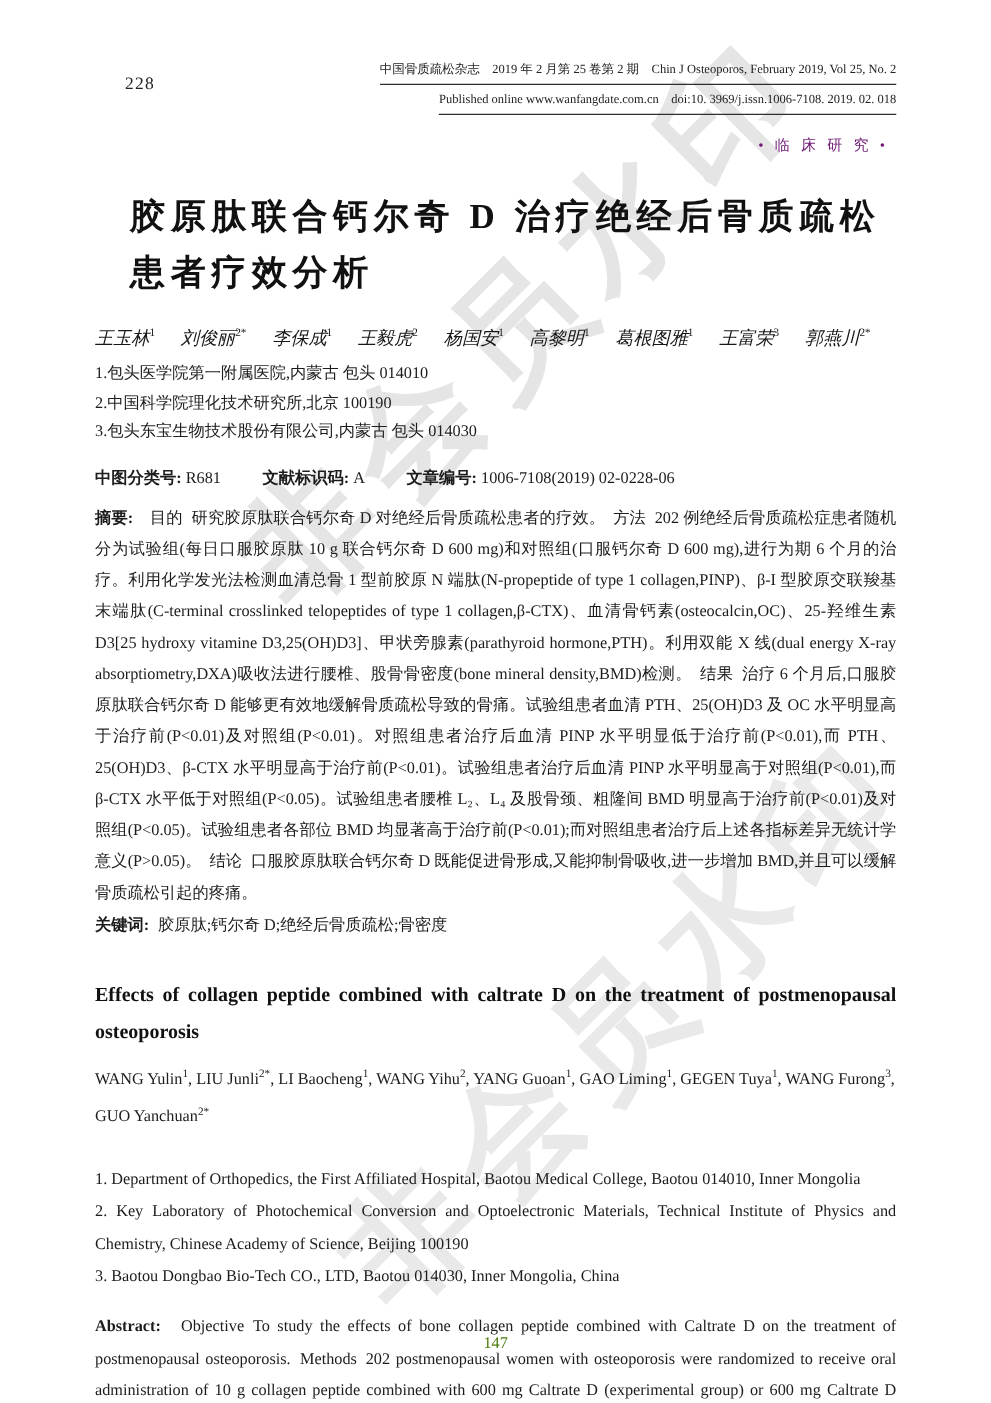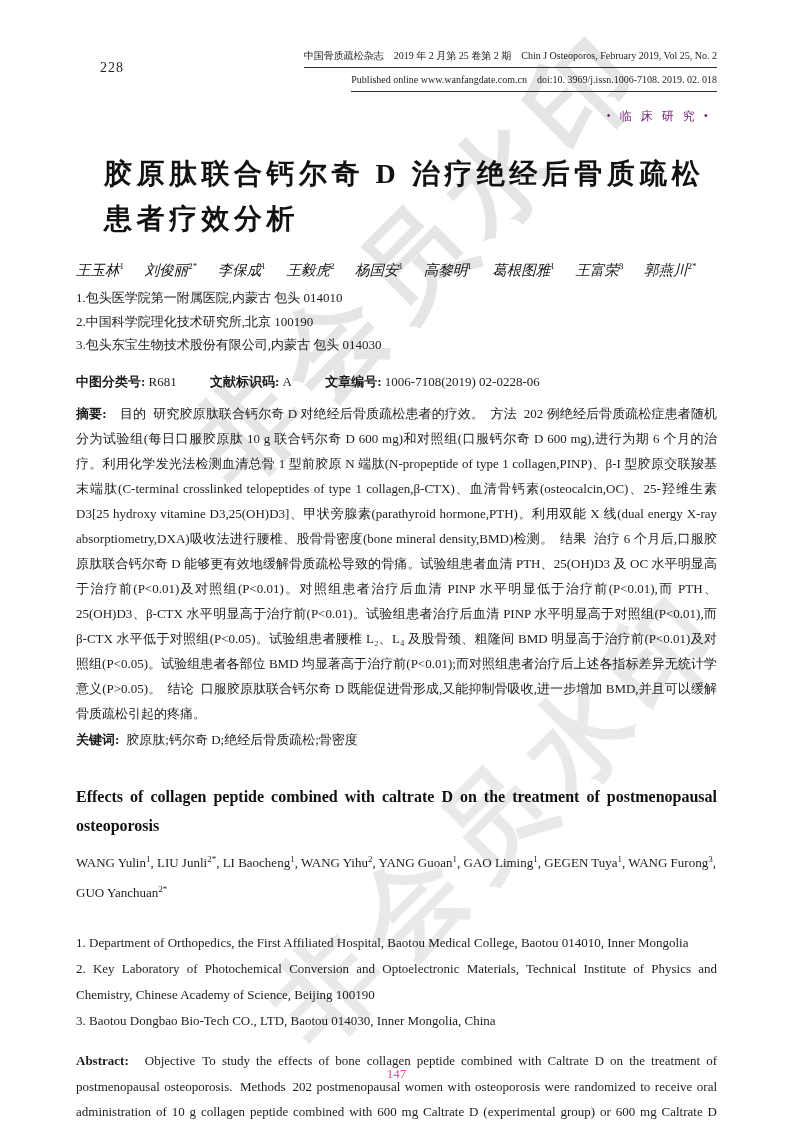--- a/index.html
+++ b/index.html
@@ -94,21 +94,21 @@
     text-align:justify;
   }
   .authors-en{margin-top:6px;font-size:13px;line-height:26px;text-align:left;}
   .affils-en{font-size:13px;line-height:26px;text-align:justify;margin-top:24px;}
   .abstract-en{margin-top:14px;line-height:25.5px;}
   .footer-page-no{
     position:absolute;
     left:0;right:0;bottom:40px;
     text-align:center;
     font-size:13px;
-    color:#ec4899;
+    color:#4d7c0f;
     z-index:1;
   }
 </style>
 </head>
 <body>
 
 <div class="page">
 
   <div class="wm wm-a">非会员水印</div>
   <div class="wm wm-b">非会员水印</div>

